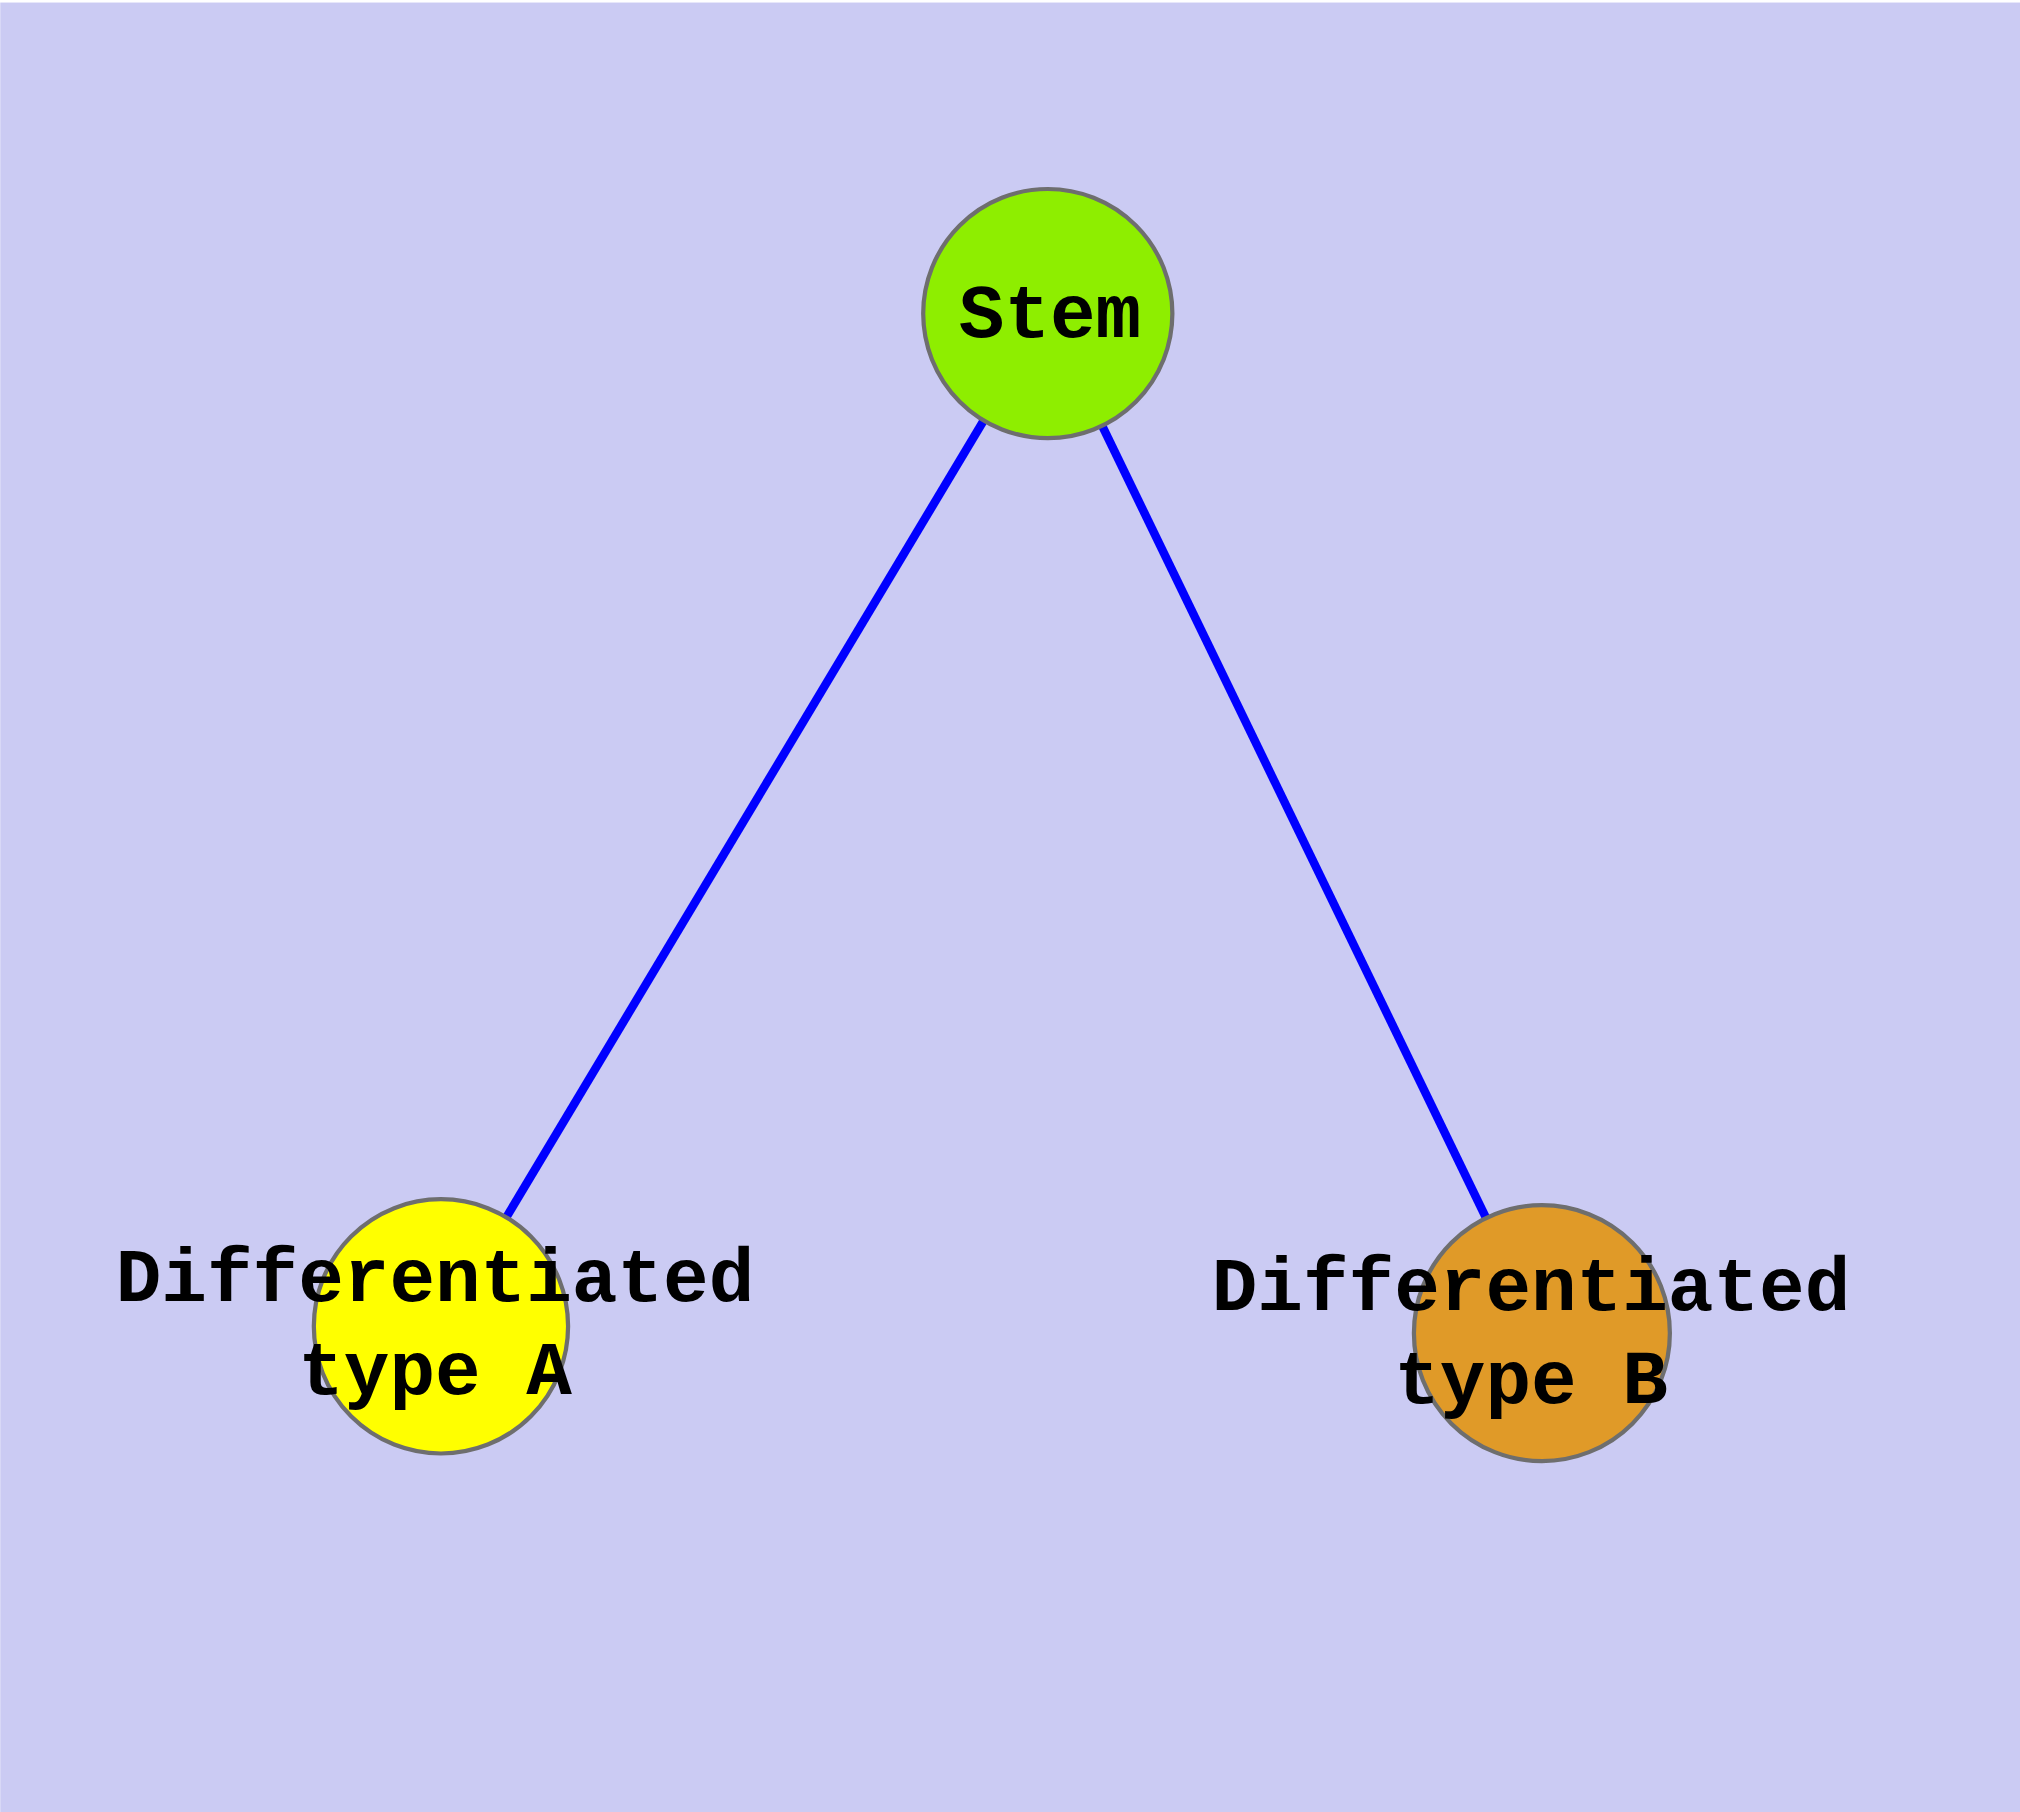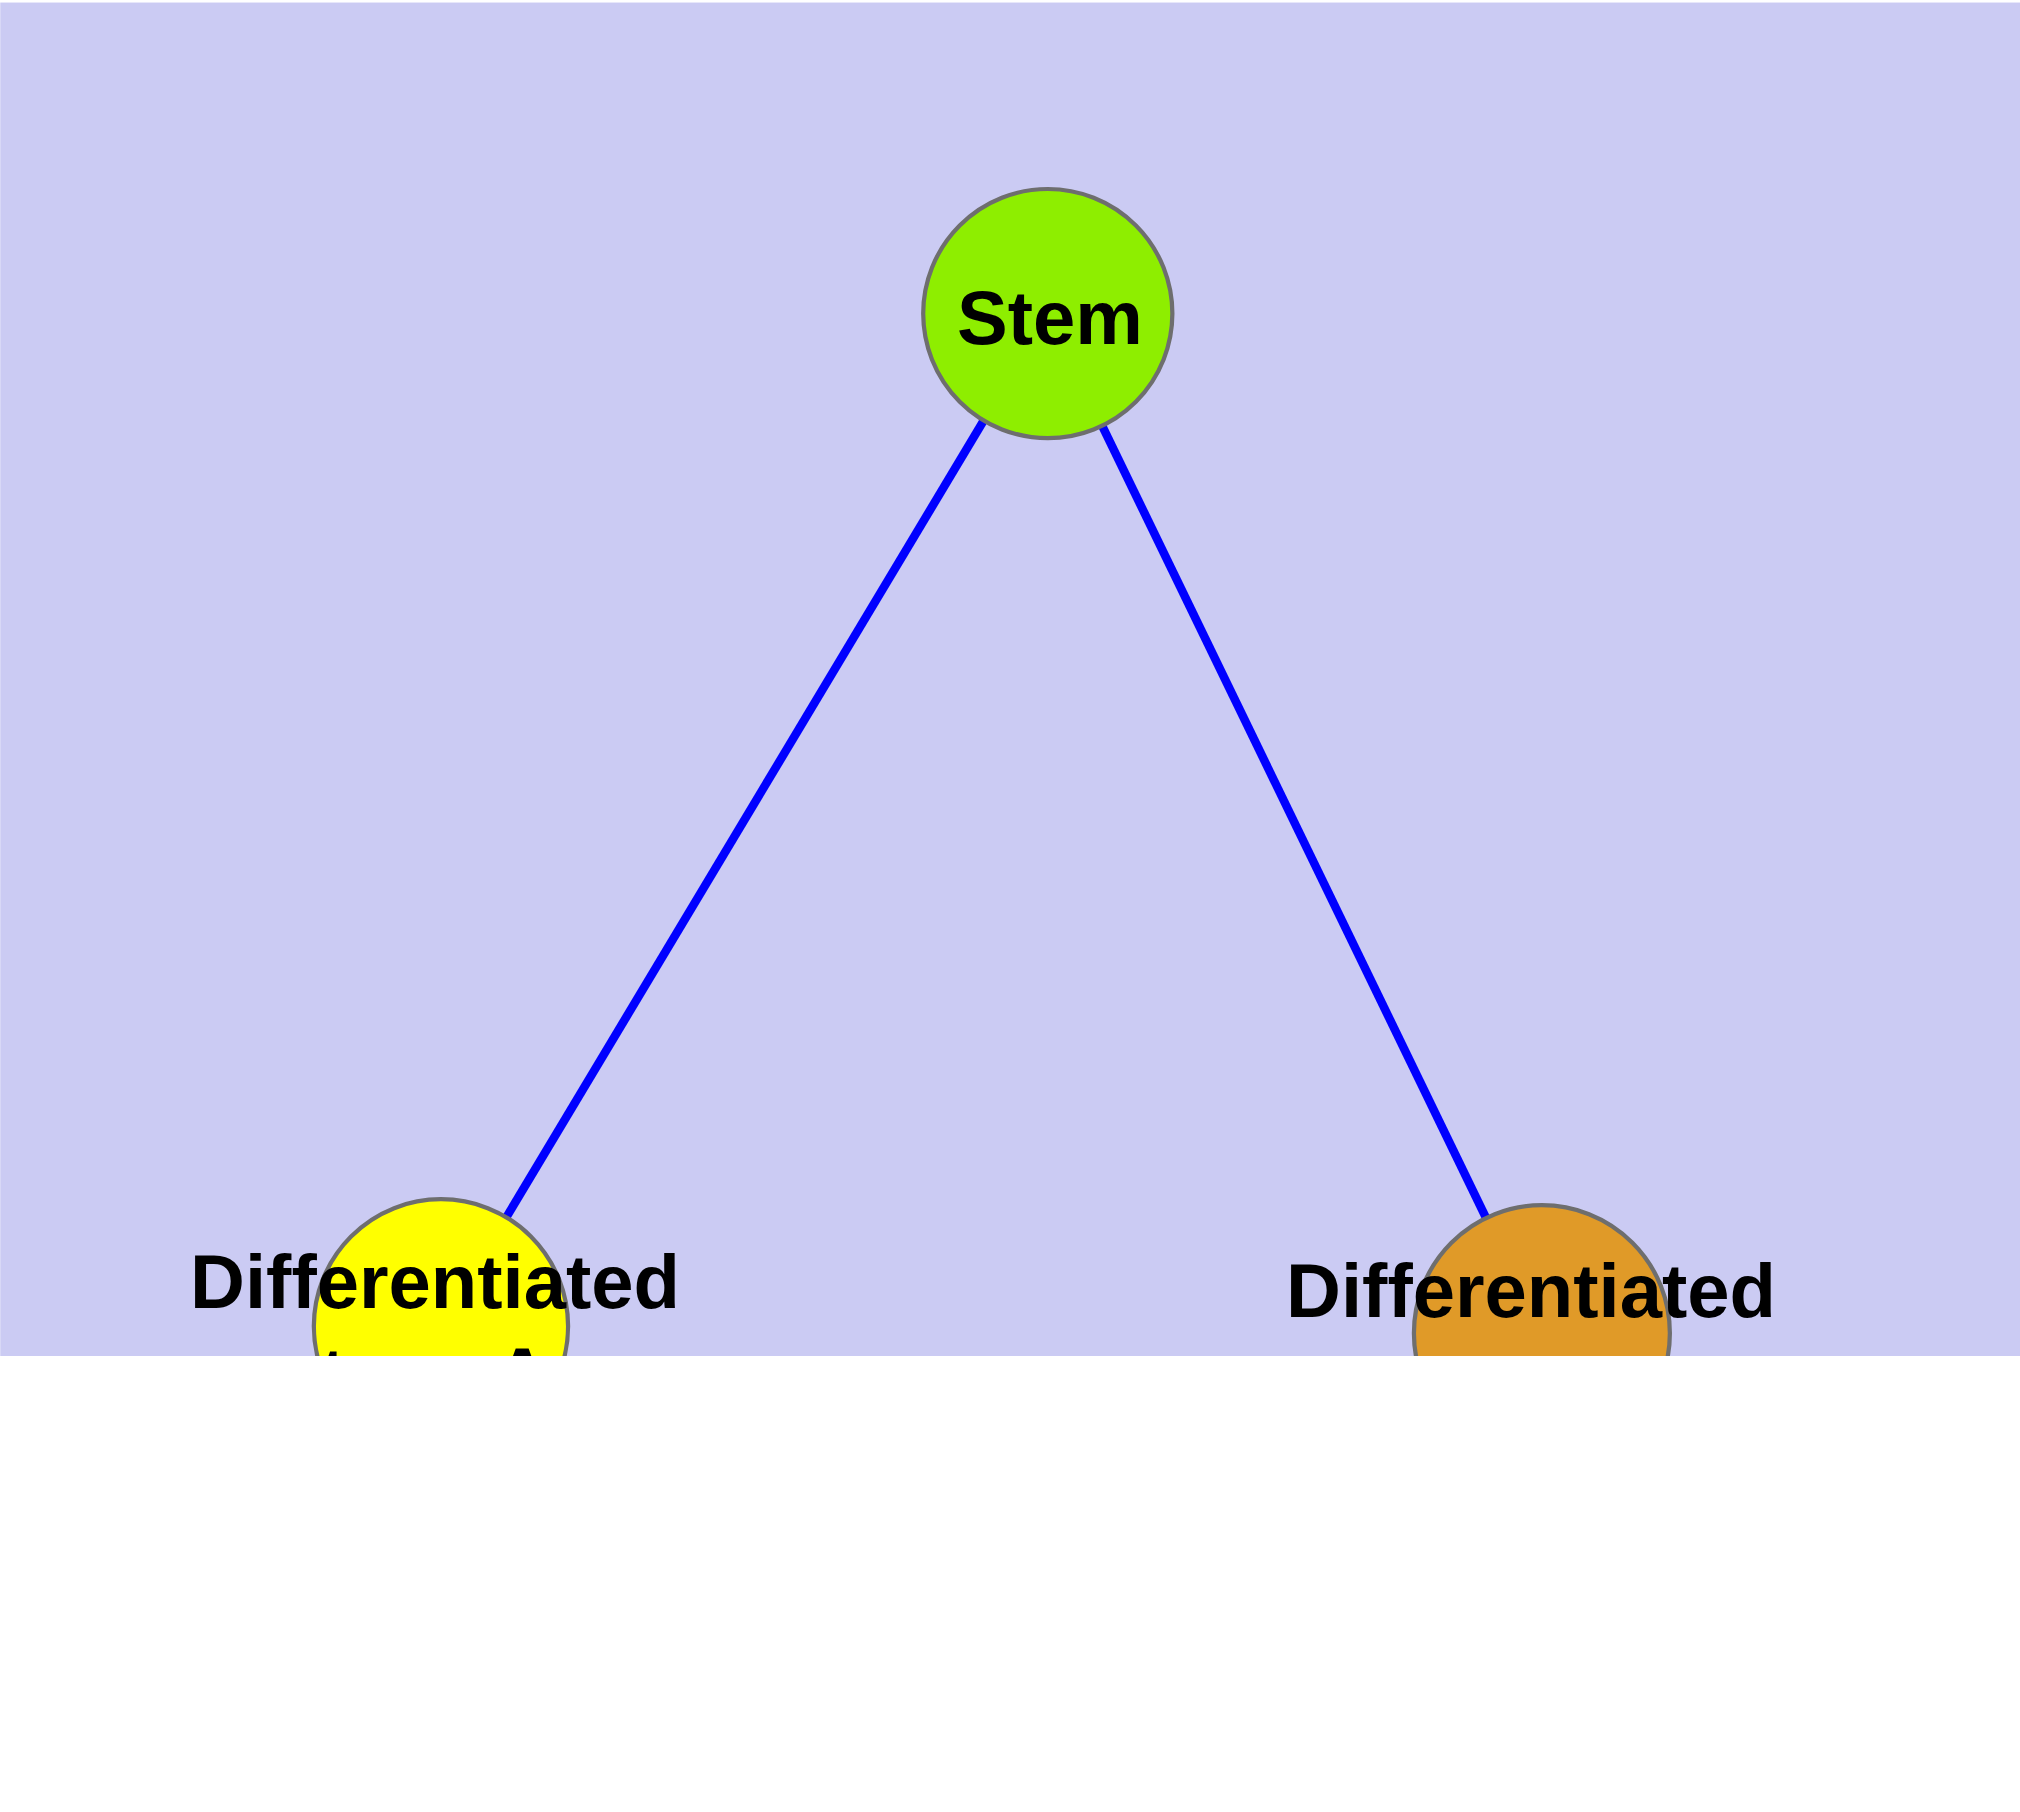--- a/index.html
+++ b/index.html
@@ -3,23 +3,23 @@
 <meta charset="utf-8">
 <style>
   html, body {
     margin: 0;
     padding: 0;
     background: #ffffff;
   }
   .canvas {
     position: relative;
     width: 2021px;
-    height: 1356px;
+    height: 1812px;
     overflow: hidden;
-    font-family: Liberation Sans, sans-serif;
+    font-family: Liberation Mono, monospace;
   }
   .graph-svg {
     position: absolute;
     left: 0;
     top: 0;
     width: 2021px;
     height: 1812px;
     display: block;
   }
   .edge {

